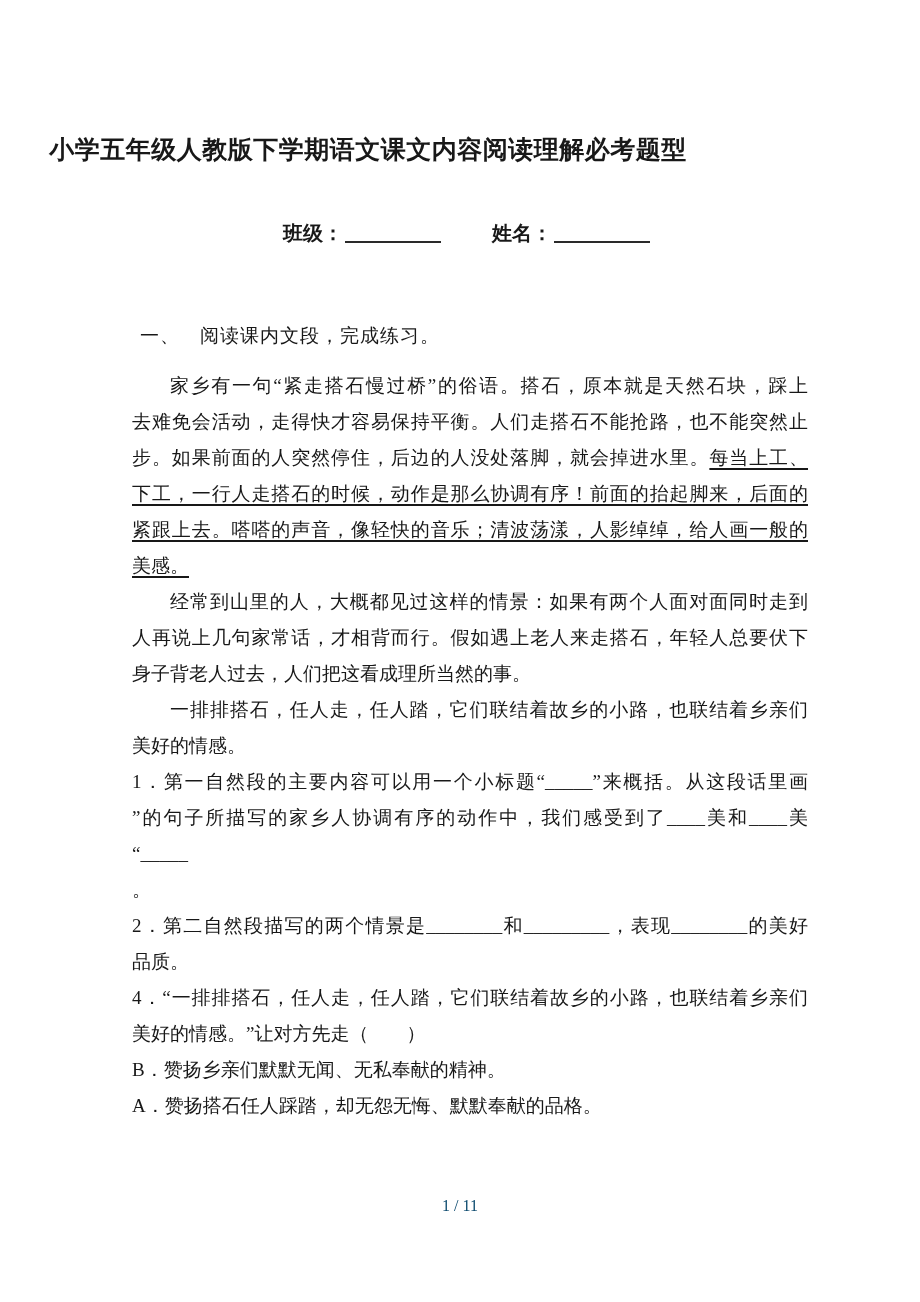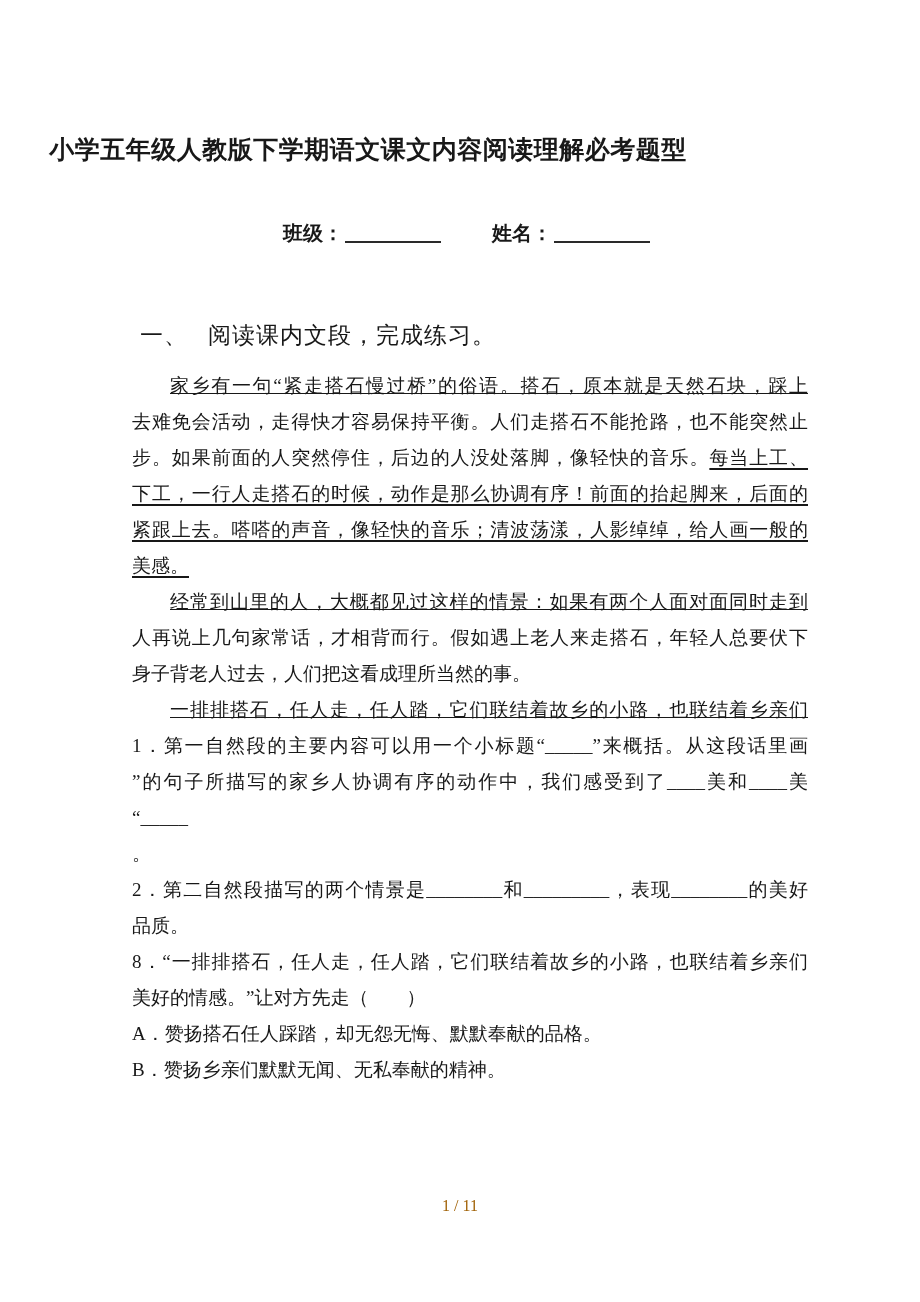--- a/index.html
+++ b/index.html
@@ -35,44 +35,44 @@
     display: inline-block;
     width: 96px; height: 18px;
     border-bottom: 2px solid #2a2a2a;
     vertical-align: baseline;
     margin-bottom: -3px;
     margin-left: 2px;
   }
 
   .section-heading {
     position: absolute; top: 321px; left: 140px;
-    font-size: 23px;
+    font-size: 19px;
     line-height: 30px;
     letter-spacing: 1px;
     white-space: nowrap;
   }
   .section-heading .sec-num { margin-right: 20px; }
 
   .doc {
     position: absolute; top: 368px; left: 132px;
     width: 676px;
     font-size: 19px;
     line-height: 36px;
   }
   .tl { min-height: 36px; }
   .tl.jst { text-align: justify; text-align-last: justify; }
-  .tl.ind { text-indent: 38px; text-decoration: underline; }
+  .tl.ind { text-indent: 38px; }
   .u { text-decoration: underline; text-underline-offset: 4px; text-decoration-thickness: 1.5px; }
 
   .footer {
     position: absolute; top: 1196px; left: 0; width: 920px;
     text-align: center;
     font-size: 16px;
     line-height: 20px;
-    color: #a16207;
+    color: #0c4a6e;
   }
 </style>
 </head>
 <body>
 
 <div class="page">
 
   <h1 class="doc-title">小学五年级人教版下学期语文课文内容阅读理解必考题型</h1>
 
   <div class="id-row">
@@ -84,35 +84,36 @@
     </span>
   </div>
 
   <div class="section-heading">
     <span class="sec-num">一、</span><span>阅读课内文段，完成练习。</span>
   </div>
 
   <div class="doc" id="doc-lines">
       <div class="tl ind jst"><span>家乡有一句“紧走搭石慢过桥”的俗语。搭石，原本就是天然石块，踩上</span></div>
       <div class="tl jst"><span>去难免会活动，走得快才容易保持平衡。人们走搭石不能抢路，也不能突然止</span></div>
-      <div class="tl jst"><span>步。如果前面的人突然停住，后边的人没处落脚，像轻快的音乐。</span><span class="u">每当上工、</span></div>
+      <div class="tl jst"><span>步。如果前面的人突然停住，后边的人没处落脚，就会掉进水里。</span><span class="u">每当上工、</span></div>
       <div class="tl jst"><span class="u">下工，一行人走搭石的时候，动作是那么协调有序！前面的抬起脚来，后面的</span></div>
       <div class="tl jst"><span class="u">紧跟上去。嗒嗒的声音，像轻快的音乐；清波荡漾，人影绰绰，给人画一般的</span></div>
       <div class="tl"><span class="u">美感。</span></div>
       <div class="tl ind jst"><span>经常到山里的人，大概都见过这样的情景：如果有两个人面对面同时走到</span></div>
       <div class="tl jst"><span>人再说上几句家常话，才相背而行。假如遇上老人来走搭石，年轻人总要伏下</span></div>
       <div class="tl"><span>身子背老人过去，人们把这看成理所当然的事。</span></div>
       <div class="tl ind jst"><span>一排排搭石，任人走，任人踏，它们联结着故乡的小路，也联结着乡亲们</span></div>
+      <div class="tl"><span>美好的情感。</span></div>
       <div class="tl jst"><span>1．第一自然段的主要内容可以用一个小标题“_____”来概括。从这段话里画</span></div>
       <div class="tl jst"><span>”的句子所描写的家乡人协调有序的动作中，我们感受到了____美和____美</span></div>
       <div class="tl"><span>“_____</span></div>
       <div class="tl"><span>。</span></div>
       <div class="tl jst"><span>2．第二自然段描写的两个情景是________和_________，表现________的美好</span></div>
       <div class="tl"><span>品质。</span></div>
-      <div class="tl jst"><span>8．“一排排搭石，任人走，任人踏，它们联结着故乡的小路，也联结着乡亲们</span></div>
+      <div class="tl jst"><span>4．“一排排搭石，任人走，任人踏，它们联结着故乡的小路，也联结着乡亲们</span></div>
       <div class="tl"><span>美好的情感。”让对方先走（　　）</span></div>
+      <div class="tl"><span>B．赞扬乡亲们默默无闻、无私奉献的精神。</span></div>
       <div class="tl"><span>A．赞扬搭石任人踩踏，却无怨无悔、默默奉献的品格。</span></div>
-      <div class="tl"><span>B．赞扬乡亲们默默无闻、无私奉献的精神。</span></div>
     </div>
 
   <div class="footer">1 / 11</div>
 
 </div>
 
 </body></html>

